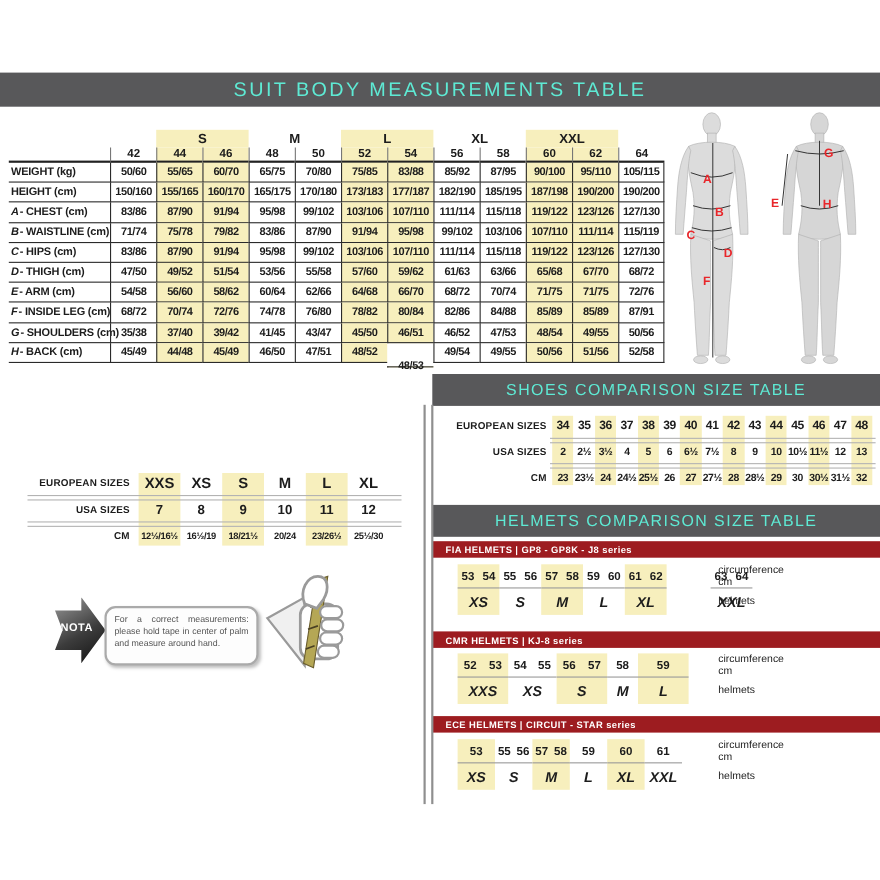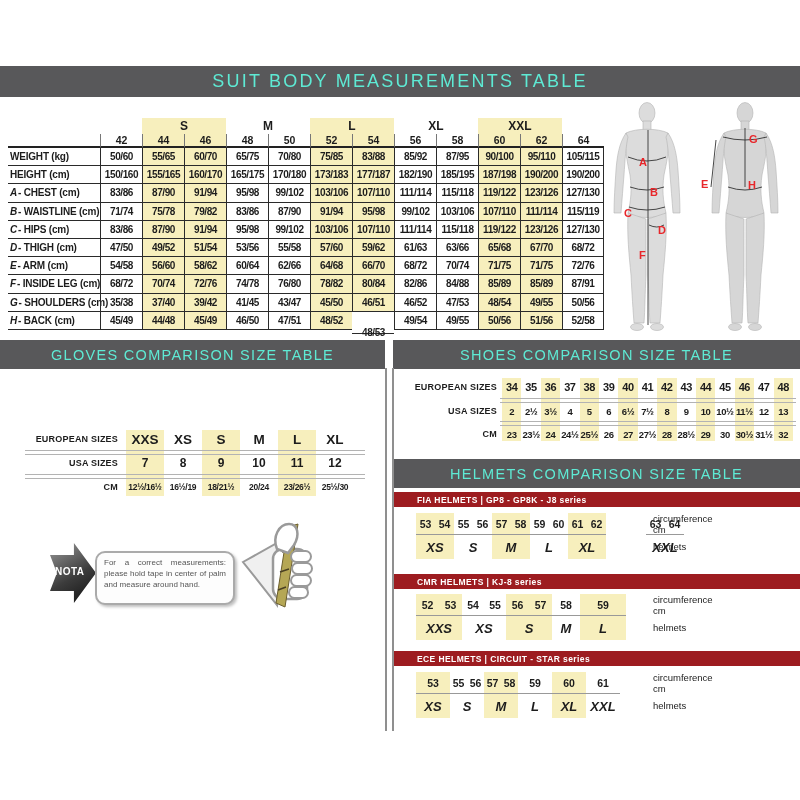--- a/index.html
+++ b/index.html
@@ -43,21 +43,21 @@
   .gusa .gcell{font-size:12px;}
   .gcm .gcell{font-size:8.5px;letter-spacing:-0.3px;}
   .slab{width:104px;text-align:right;padding-right:5px;font-weight:bold;font-size:9px;letter-spacing:.2px;}
   .scell{text-align:center;font-weight:bold;letter-spacing:-0.4px;}
   .seu .scell{font-size:11px;}
   .susa .scell{font-size:9.5px;}
   .scm .scell{font-size:9.5px;}
   
   .redbar{position:absolute;left:393px;width:407px;height:15px;background:var(--sub-bar,#9d1c20);
           color:#fff;display:flex;align-items:center;}
-  .redbar-text{font-size:8.5px;font-weight:bold;padding-left:24px;letter-spacing:.4px;}
+  .redbar-text{font-size:8.5px;font-weight:bold;padding-left:12px;letter-spacing:.4px;}
   .hrow{position:absolute;left:416px;display:flex;align-items:stretch;}
   .hgroup{display:flex;flex-direction:column;}
   .hcircs{height:21px;display:flex;align-items:center;justify-content:space-around;
           font-size:10.5px;font-weight:bold;}
   .hsize{height:24px;border-top:1px solid #999;display:flex;align-items:center;justify-content:center;
          font-size:13px;font-weight:bold;font-style:italic;}
   .hlabels{position:absolute;left:237px;top:0;display:flex;flex-direction:column;font-size:9.5px;color:#222;}
   .hlab{height:21px;display:flex;align-items:center;}
   .hlab2{height:24px;display:flex;align-items:center;}
   
@@ -71,23 +71,20 @@
       border:2px solid #aaa;border-radius:10px;box-shadow:2px 2px 3px rgba(0,0,0,.25);
       padding:5px 7px;font-size:8px;color:#555;text-align:justify;line-height:1.35;}
 </style>
 </head>
 <body>
 
 <div class="page">
 
   <div class="hbar" id="suit-bar">
     <span>SUIT BODY MEASUREMENTS TABLE</span>
-  </div>
-  <div class="hbar" id="gloves-bar">
-    <span>GLOVES COMPARISON SIZE TABLE</span>
   </div>
   <div class="hbar" id="shoes-bar">
     <span>SHOES COMPARISON SIZE TABLE</span>
   </div>
   <div class="hbar" id="helmets-bar">
     <span>HELMETS COMPARISON SIZE TABLE</span>
   </div>
 
   <div id="suit-table">
       <div class="sg hl" style="grid-area: 1 / 3 / auto / span 2;">S</div>

